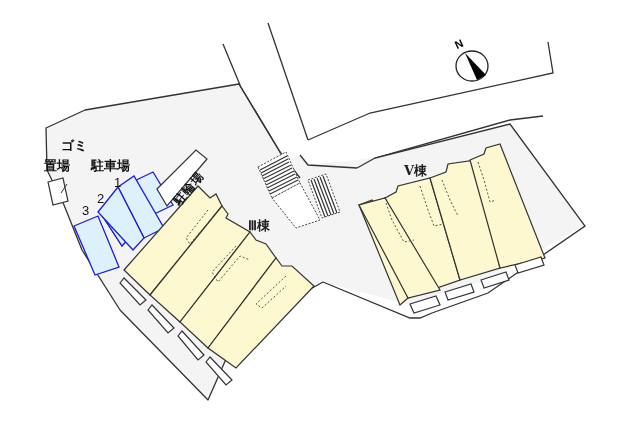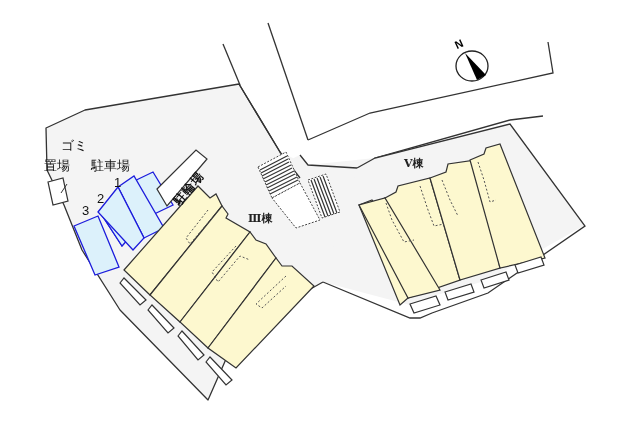--- a/index.html
+++ b/index.html
@@ -1,21 +1,21 @@
 <!DOCTYPE html>
 <html><head>
   <meta charset="utf-8">
   <style>
     html, body { margin: 0; padding: 0; background: #ffffff; }
     body { width: 640px; height: 427px; overflow: hidden; position: relative;
            font-family: "DejaVu Sans", "Liberation Sans", sans-serif; }
     svg { position: absolute; left: 0; top: 0; }
-    .lbl { position: absolute; font-size: 13px; color: #111; white-space: nowrap; line-height: 1; }
+    .lbl { position: absolute; font-size: 13px; color: #111; white-space: nowrap; line-height: 1; font-weight: bold; }
     .num { position: absolute; font-size: 13px; color: #111; font-family: "Liberation Sans", sans-serif; }
-    .bldg-lbl { position: absolute; font-size: 11px; color: #222; font-weight: bold; font-family: "DejaVu Serif", serif; }
+    .bldg-lbl { position: absolute; font-size: 13px; color: #222; font-weight: bold; font-family: "DejaVu Serif", serif; margin-top: 6px; }
     .bike-lbl { position: absolute; font-size: 12px; font-weight: bold; color: #111;
                 transform-origin: left top; white-space: nowrap; letter-spacing: 1px; }
     .n-lbl { position: absolute; font-size: 11px; font-weight: bold; color: #000;
              font-family: "Liberation Sans", sans-serif; transform: rotate(-25deg); }
   </style>
 </head>
 <body>
 
 <svg width="640" height="427" viewBox="0 0 640 427">
 
@@ -125,16 +125,16 @@
 <div class="lbl" style="left:61px;top:139px;">ゴミ</div>
 <div class="lbl" style="left:44px;top:159px;">置場</div>
 <div class="lbl" style="left:91px;top:159px;">駐車場</div>
 
 <div class="num" style="left:114px;top:175px;">1</div>
 <div class="num" style="left:97px;top:191px;">2</div>
 <div class="num" style="left:82px;top:203px;">3</div>
 
 <div class="bike-lbl" style="left:170px;top:198px;transform:rotate(-50deg);">駐輪場</div>
 
-<div class="bldg-lbl" style="left:248px;top:211px;">Ⅲ棟</div>
+<div class="bldg-lbl" style="left:248px;top:211px;font-family:Liberation Serif, serif;">Ⅲ棟</div>
 <div class="bldg-lbl" style="left:404px;top:156px;">Ⅴ棟</div>
 
 <div class="n-lbl" style="left:455px;top:38px;">N</div>
 
 </body></html>

